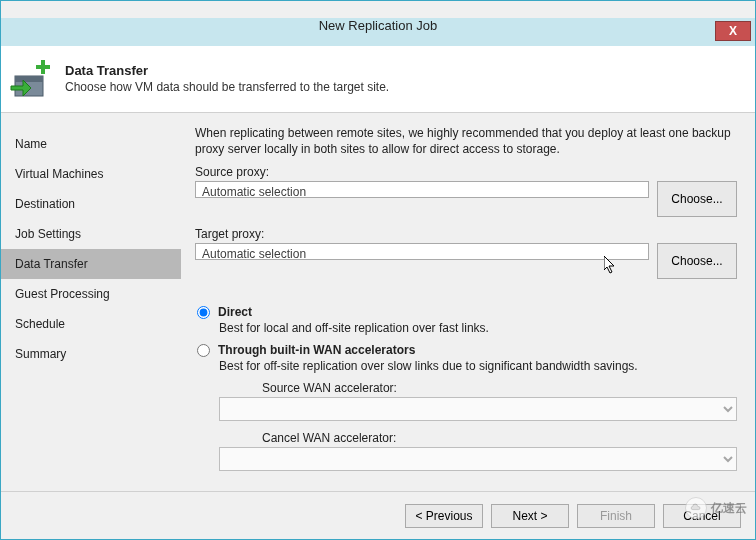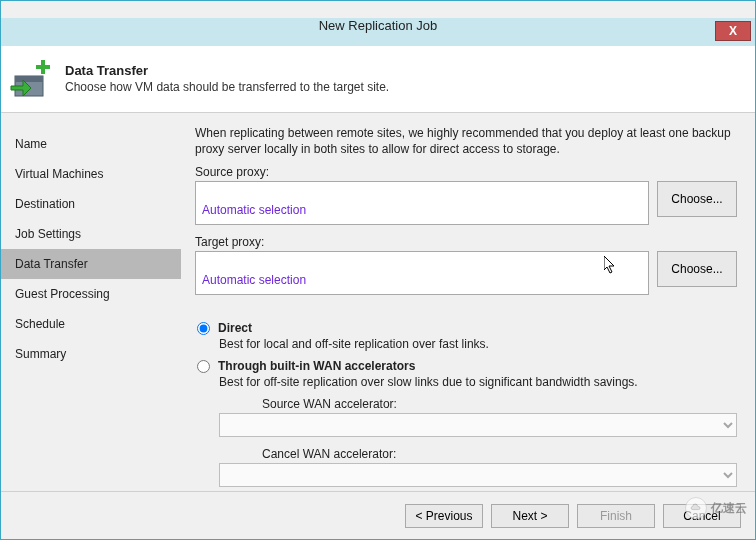--- a/index.html
+++ b/index.html
@@ -13,21 +13,21 @@
 .header-text h2 { font-size: 13px; font-weight: bold; color: #222; margin-bottom: 2px; }
 .header-text p { font-size: 12px; color: #333; }
 .body { flex: 1; display: flex; background: #f0f0f0; overflow:hidden; }
 .sidebar { width: 180px; background: #f0f0f0; padding-top: 16px; }
 .sidebar-item { padding: 8px 14px; color: #222; cursor: default; }
 .sidebar-item.selected { background: #b8b8b8; }
 .content { flex: 1; padding: 12px 18px 8px 14px; display: flex; flex-direction: column; }
 .intro { color: #222; line-height: 1.35; margin-bottom: 4px; }
 .field-label { color: #222; margin-top: 4px; margin-bottom: 2px; }
 .proxy-row { display: flex; gap: 8px; margin-bottom: 6px; }
-.proxy-input { flex: 1; height: 17px; background: #fff; border: 1px solid #a9a9a9; padding: 21px 6px; color: #6d28d9; }
+.proxy-input { flex: 1; height: 17px; background: #fff; border: 1px solid #a9a9a9; padding: 3px 6px; color: #404040; }
 .choose-btn { width: 80px; height: 36px; background: #e9e9e9; border: 1px solid #a9a9a9; cursor: default; }
 .radio-group { margin-top: 20px; }
 .radio-row { display: flex; align-items: center; gap: 8px; margin-bottom: 2px; }
 .radio-row input[type=radio] { margin-left: 2px; }
 .radio-label { font-weight: bold; color: #222; }
 .radio-desc { margin-left: 24px; color: #222; margin-top: 2px; margin-bottom: 8px; }
 .wan-block { margin-left: 24px; }
 .wan-label { color: #222; margin-top: 4px; margin-bottom: 2px; margin-left: 43px; }
 .wan-select { width: 100%; height: 24px; background: #fff; border: 1px solid #a9a9a9; color: #222; padding: 2px 4px; margin-bottom: 6px; }
 .wan-select:disabled { background: #fff; color: #888; }

